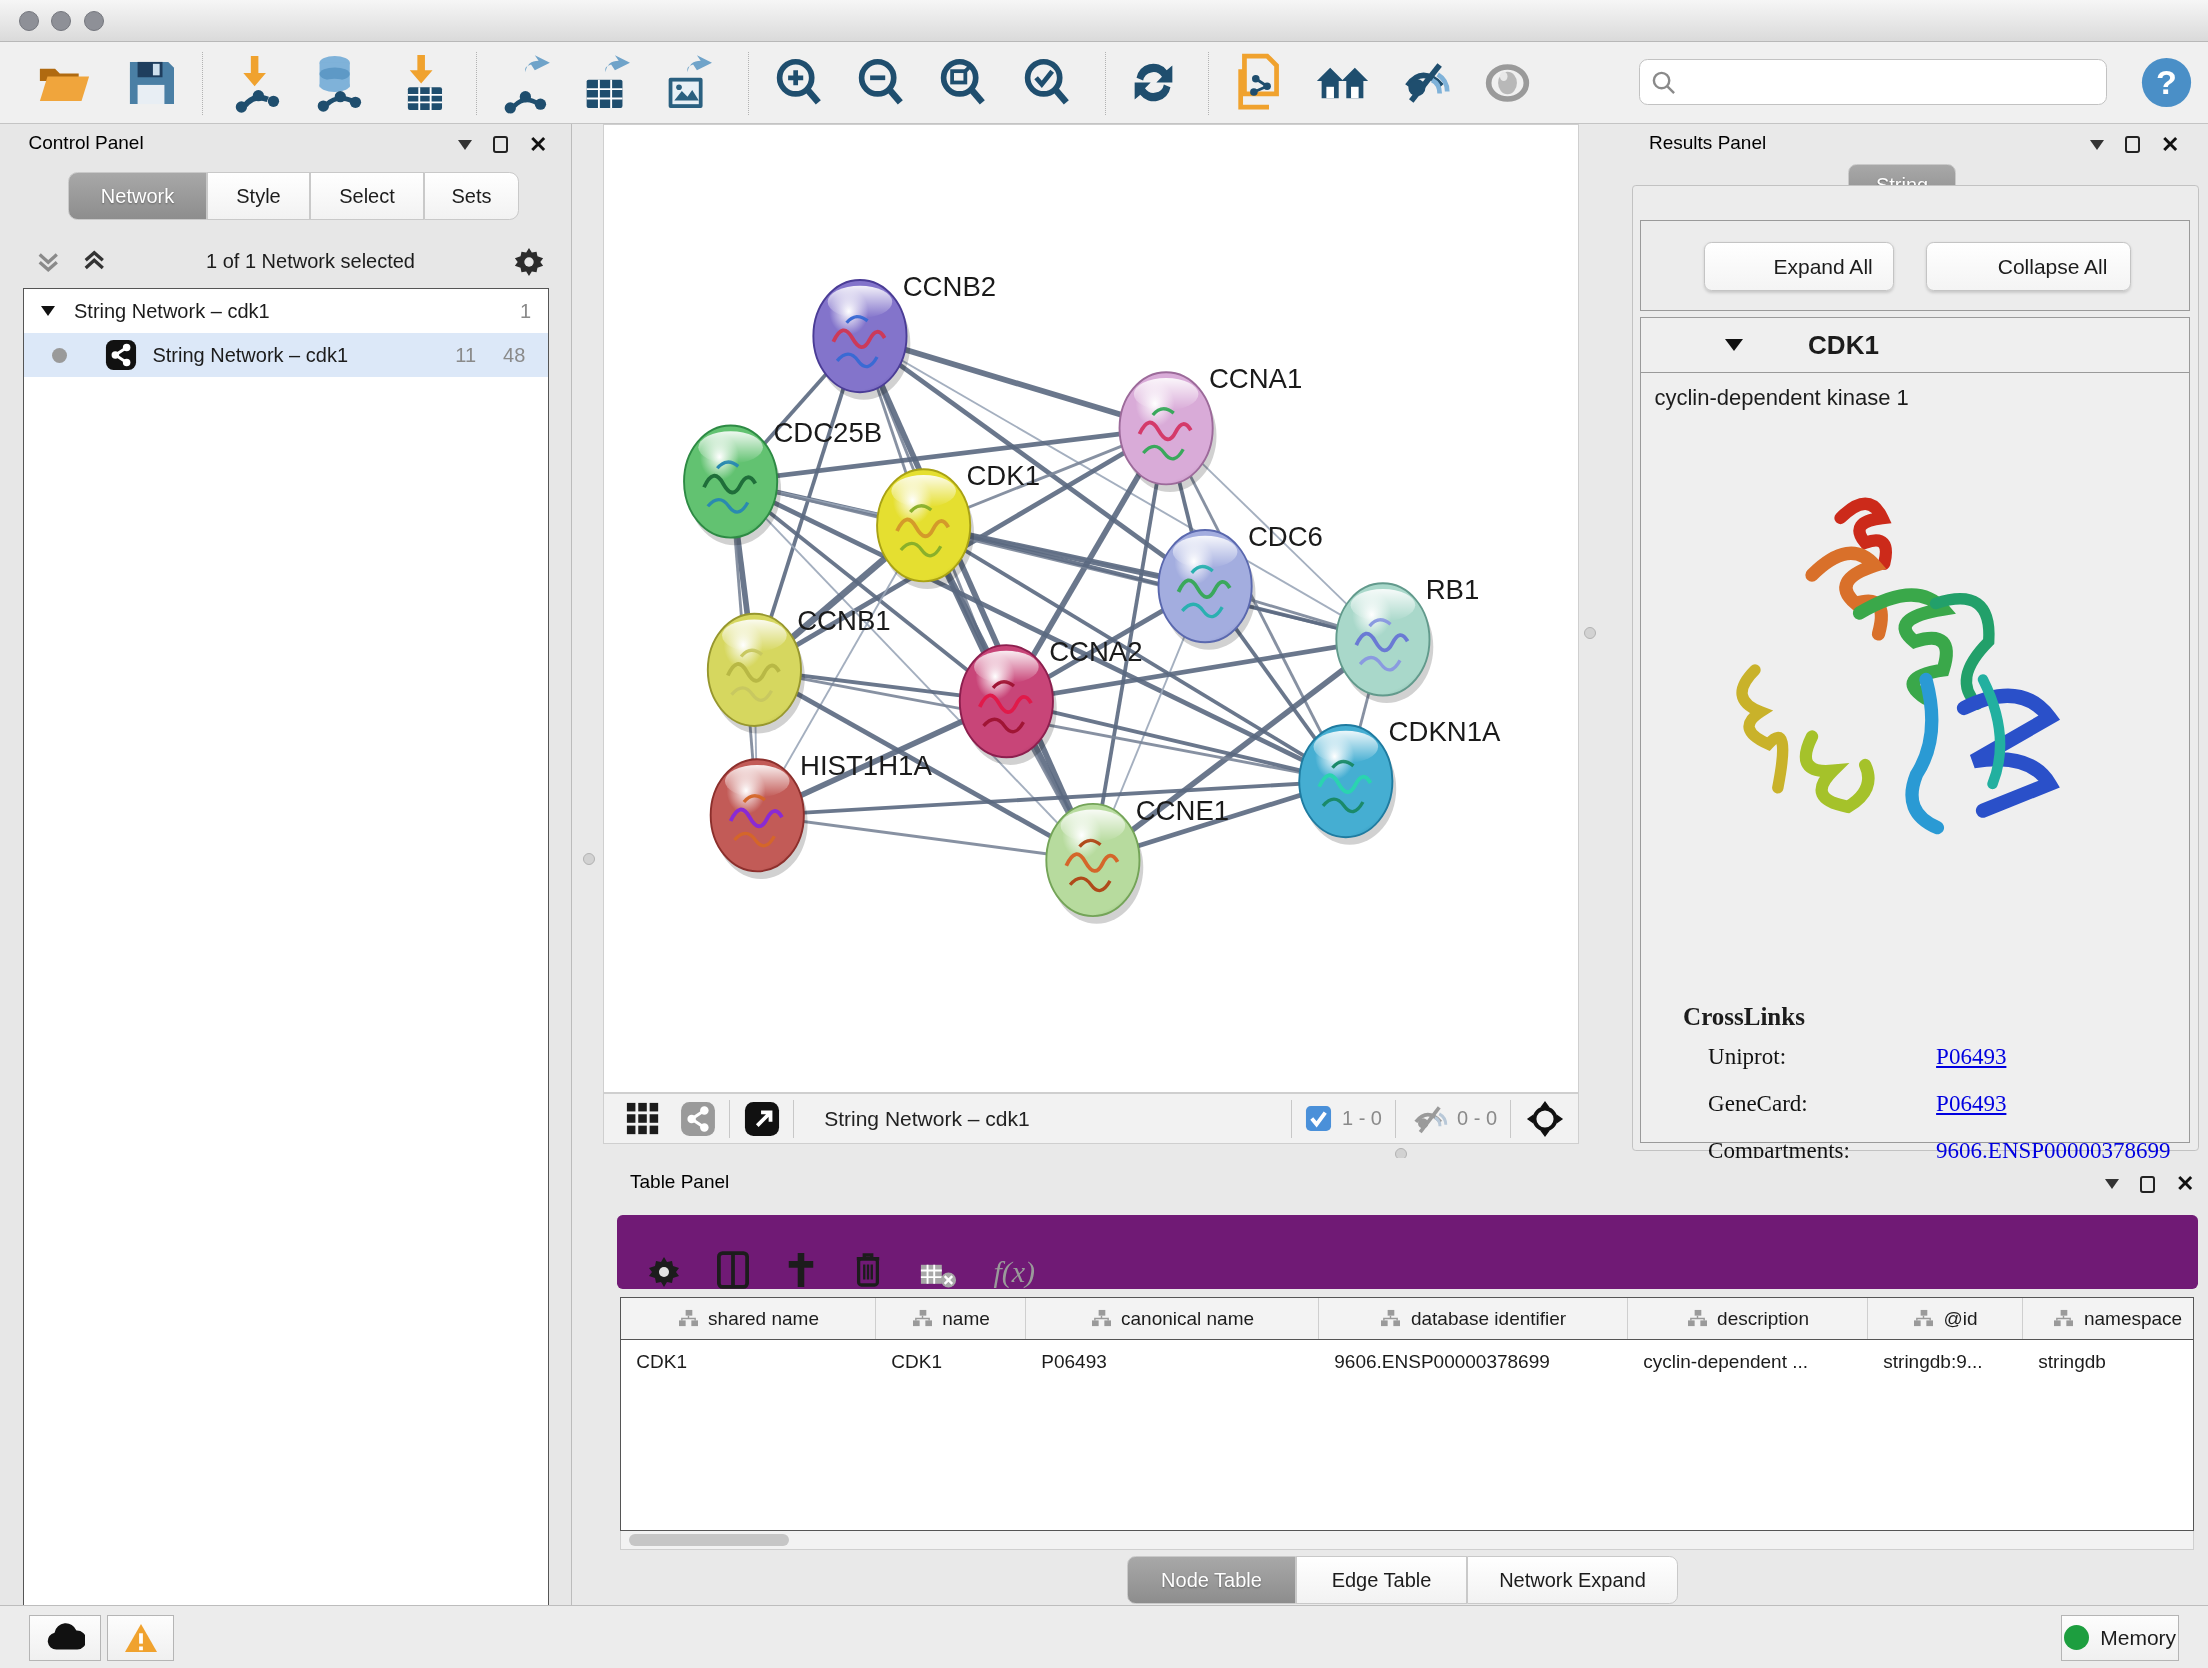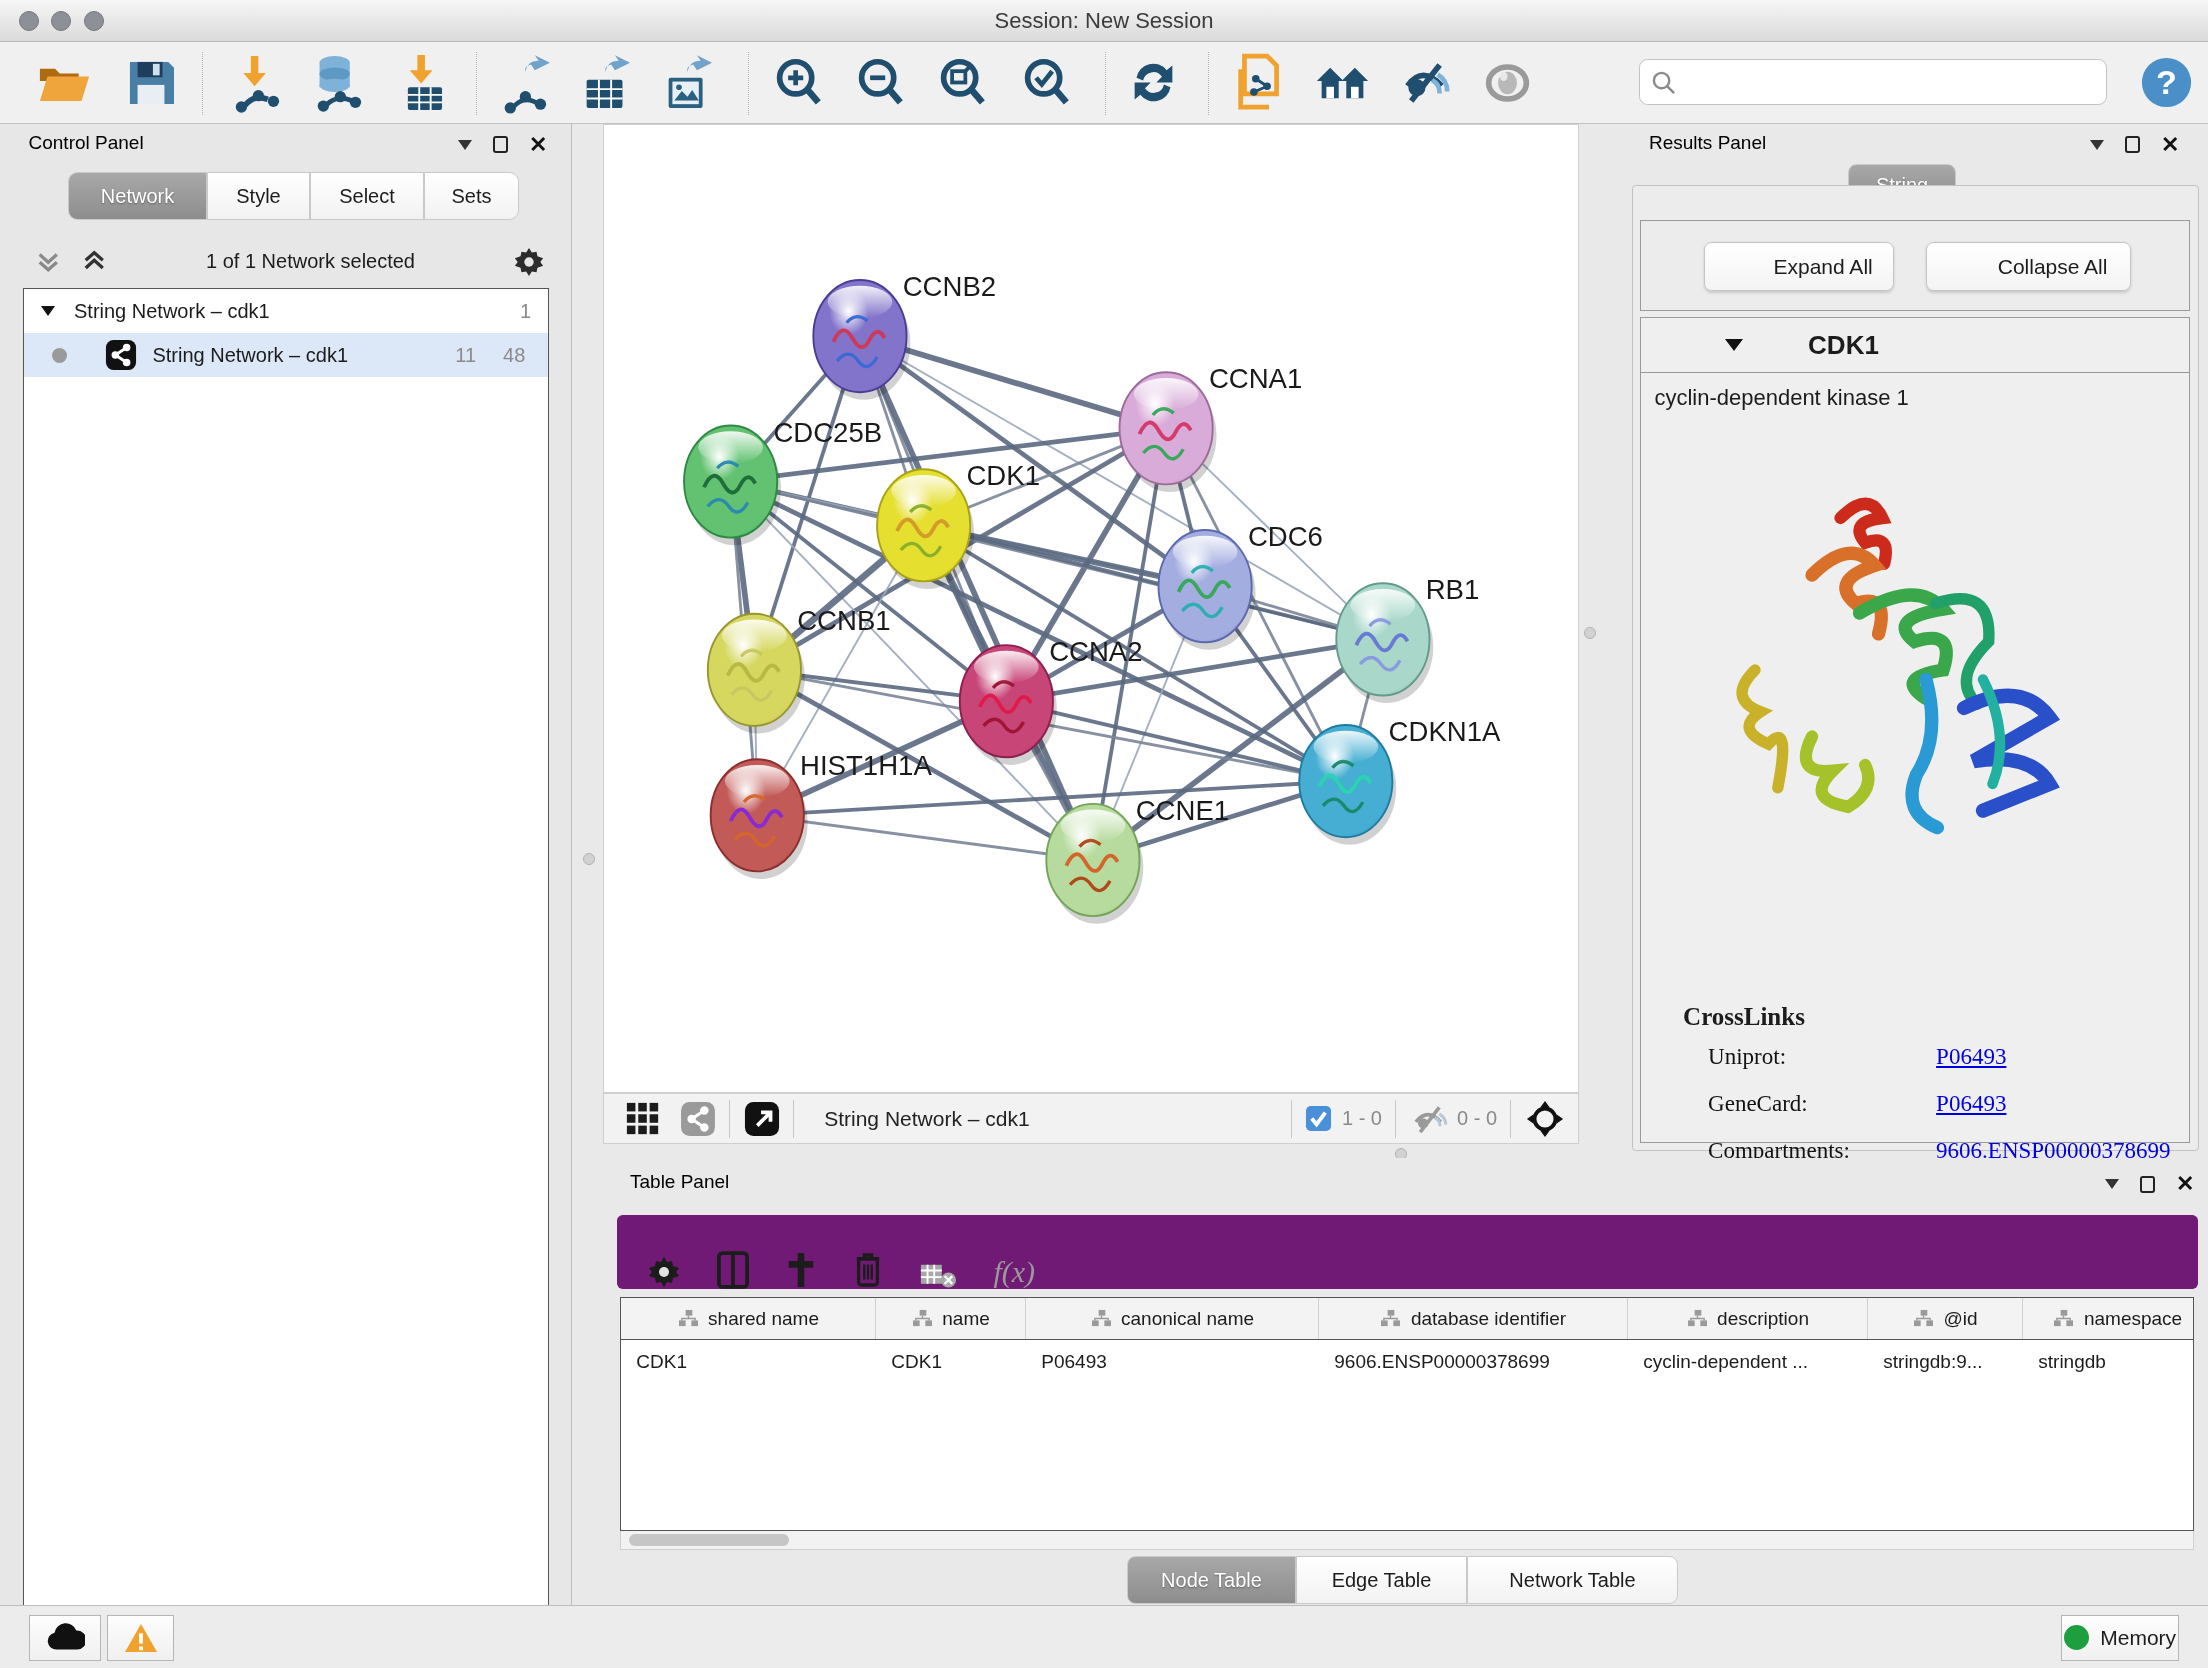--- a/index.html
+++ b/index.html
@@ -98,21 +98,20 @@
 </style>
 </head>
 <body>
 
 <div class="titlebar">
   <div class="traffic">
     <div class="tl"></div>
     <div class="tl"></div>
     <div class="tl"></div>
   </div>
-  <div class="wtitle">Session: New Session</div>
 </div>
 
 <div class="toolbar" id="main-toolbar">
   <div class="tsep" style="left:202px"></div>
   <div class="tsep" style="left:476px"></div>
   <div class="tsep" style="left:748px"></div>
   <div class="tsep" style="left:1105px"></div>
   <div class="tsep" style="left:1208px"></div>
 
   <div class="tbtn" style="left:36px">
@@ -769,21 +768,21 @@
           <div class="tp-dcell" style="width: 190px;">stringdb</div>
         </div>
       </div>
   </div>
   <div class="tp-scroll">
       <div class="tp-thumb"></div>
     </div>
   <div class="tp-tabs" id="tp-tabs">
       <div class="tabbtn sel">Node Table</div>
       <div class="tabbtn">Edge Table</div>
-      <div class="tabbtn">Network Table</div>
+      <div class="tabbtn">Network Expand</div>
     </div>
 </div>
 
 <div class="statusbar">
   <div class="sb-btn" style="left:28.5px; width:72px;">
     <svg width="40" height="28.5" viewBox="0 0 42 30">
       <path d="M12 28 a9 9 0 0 1-2-17.8 A12 12 0 0 1 33 8 a8 8 0 0 1 1 20z" fill="#111"></path>
     </svg>
   </div>
   <div class="sb-btn" style="left:107px; width:67px;">

